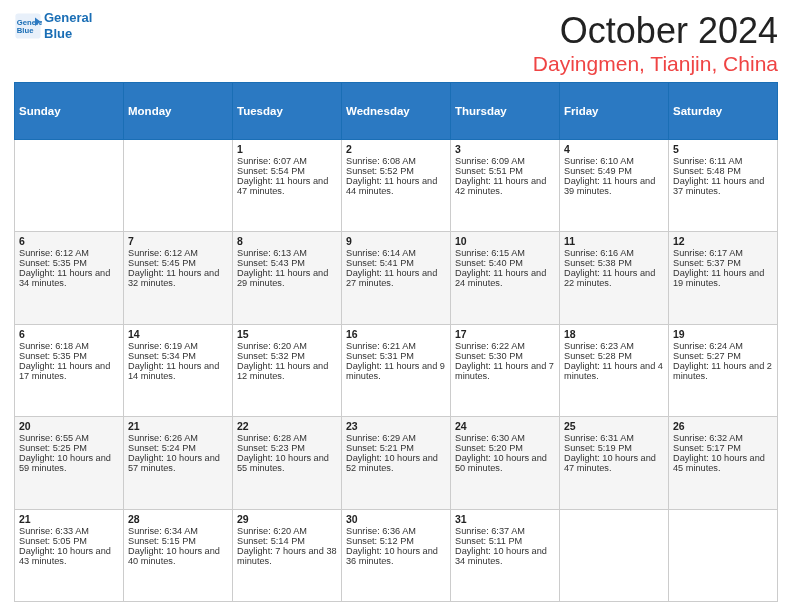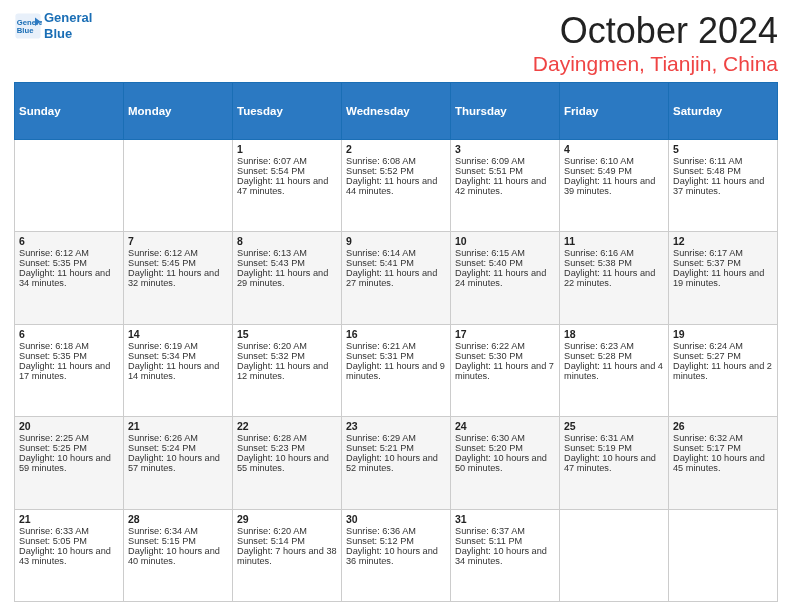--- a/index.html
+++ b/index.html
@@ -254,21 +254,21 @@
           <td>
             <span class="day-num">19</span>
             <div>Sunrise: 6:24 AM</div>
             <div>Sunset: 5:27 PM</div>
             <div>Daylight: 11 hours and 2 minutes.</div>
           </td>
         </tr>
         <tr>
           <td>
             <span class="day-num">20</span>
-            <div>Sunrise: 2:25 AM</div>
+            <div>Sunrise: 6:55 AM</div>
             <div>Sunset: 5:25 PM</div>
             <div>Daylight: 10 hours and 59 minutes.</div>
           </td>
           <td>
             <span class="day-num">21</span>
             <div>Sunrise: 6:26 AM</div>
             <div>Sunset: 5:24 PM</div>
             <div>Daylight: 10 hours and 57 minutes.</div>
           </td>
           <td>

